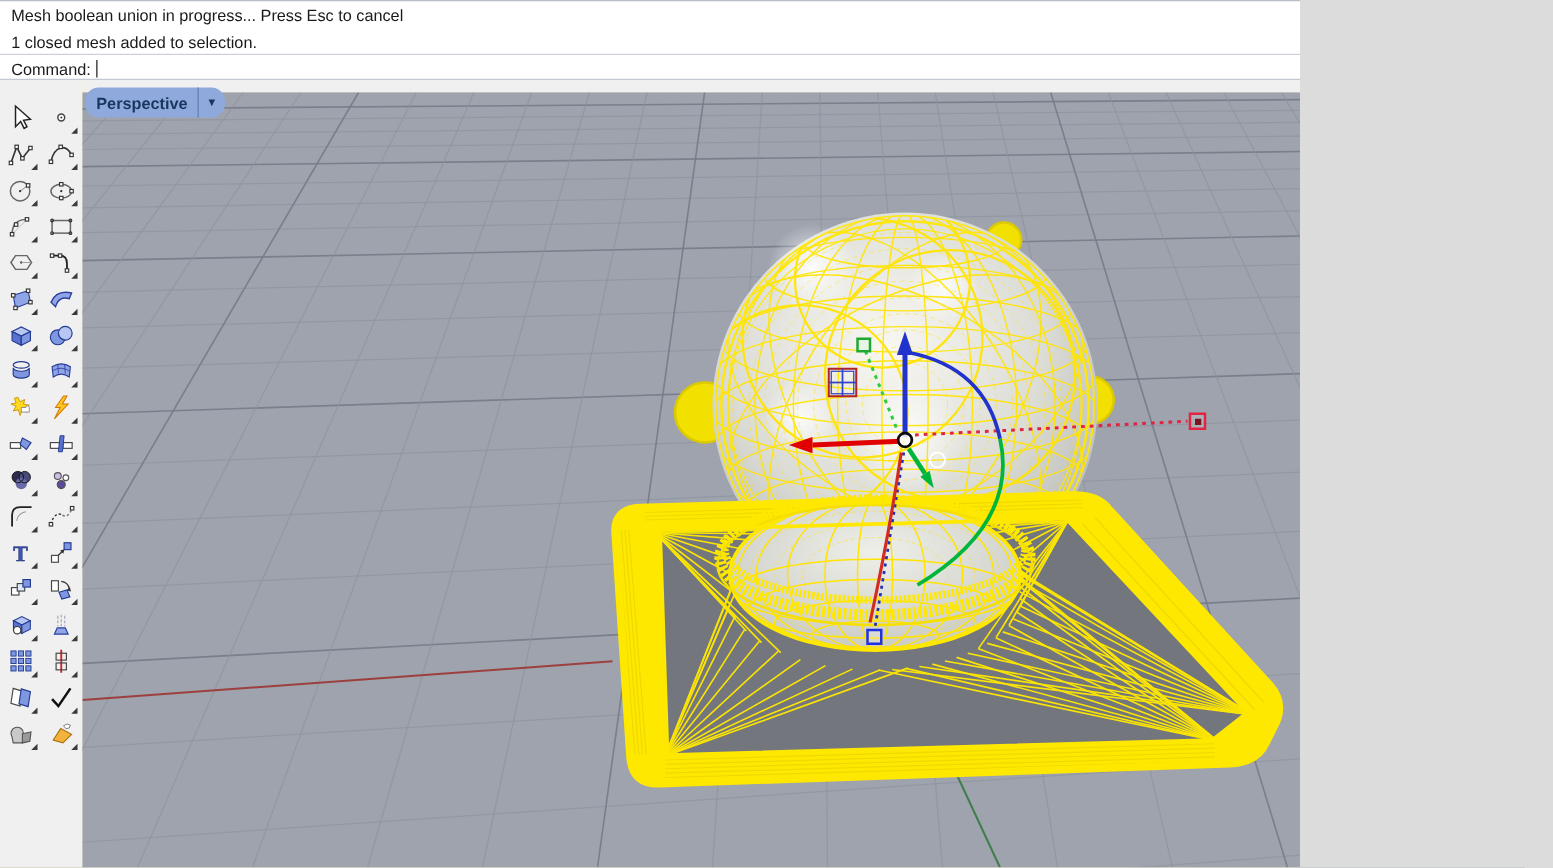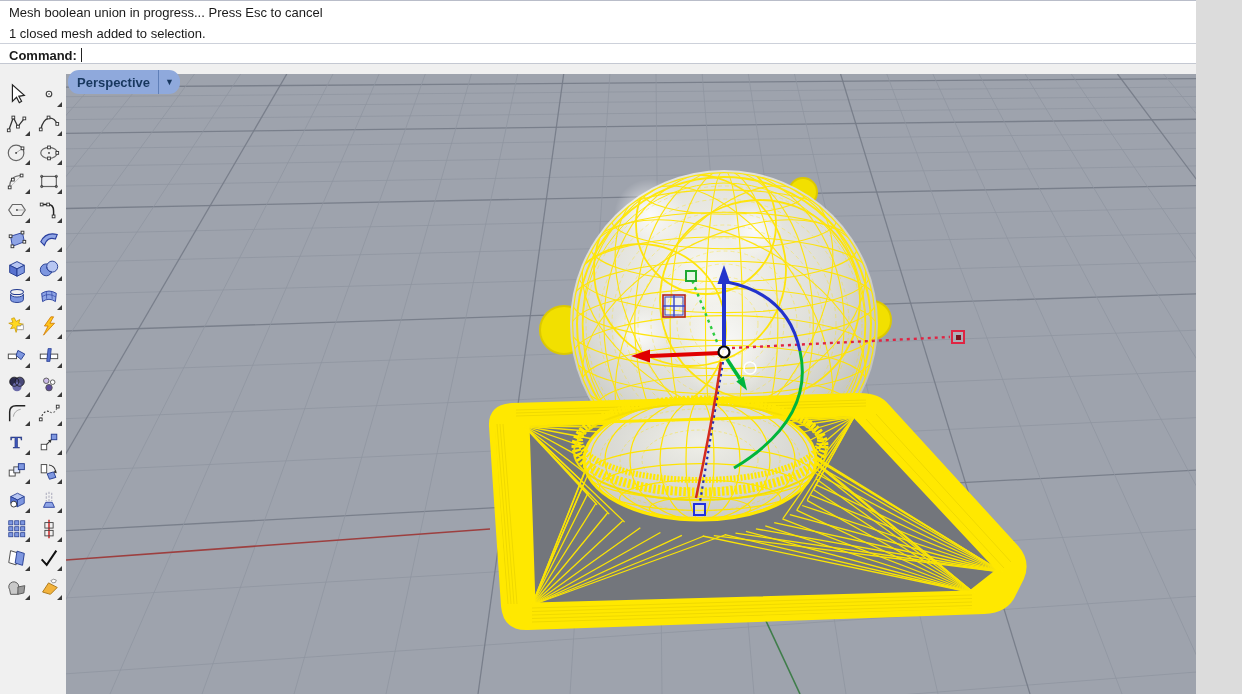--- a/index.html
+++ b/index.html
@@ -1,25 +1,25 @@
 <!DOCTYPE html>
 <html><head>
 <meta charset="utf-8">
 <style>
   html,body{margin:0;padding:0;background:#dcdcdc;}
-  .app{position:relative;width:1196px;height:694px;overflow:hidden;
+  .app{position:relative;width:1040px;height:694px;overflow:hidden;
        font-family:"Liberation Sans","DejaVu Sans",sans-serif;background:#fef9c3;}
 
   
   .cmd{position:absolute;top:0;left:0;right:0;height:64px;background:#ffffff;
        border-top:1px solid #b9bdc9;border-bottom:1px solid #c4c8d2;box-sizing:border-box;}
   .cmd-row{padding:0 0 0 9px;font-size:13px;color:#1a1a1a;line-height:19px;height:19px;white-space:nowrap;}
   .cmd-row.first{padding-top:2px;height:21px;}
   .cmd-prompt{border-top:1px solid #cdd1da;height:22px;line-height:21px;display:flex;align-items:center;}
-  .cmd-prompt b{font-weight:bold;}
+  .cmd-prompt b{font-weight:normal;}
   .caret{display:inline-block;width:1px;height:14px;background:#222;margin-left:4px;}
 
   
   .side{position:absolute;top:64px;left:0;width:66px;bottom:0;background:#f0f0f0;}
   .filler{position:absolute;top:64px;left:66px;right:0;height:10px;background:#f0f0f0;}
   .tools{display:grid;grid-template-columns:30px 30px;gap:1px 2px;padding:16px 0 0 2px;}
   .cell{position:relative;width:29px;height:28px;display:flex;align-items:center;justify-content:center;cursor:pointer;}
   .cell svg{display:block;}
   .fly{position:absolute;right:1px;bottom:1px;width:0;height:0;
        border-left:5px solid transparent;border-bottom:5px solid #3a3a3a;}

